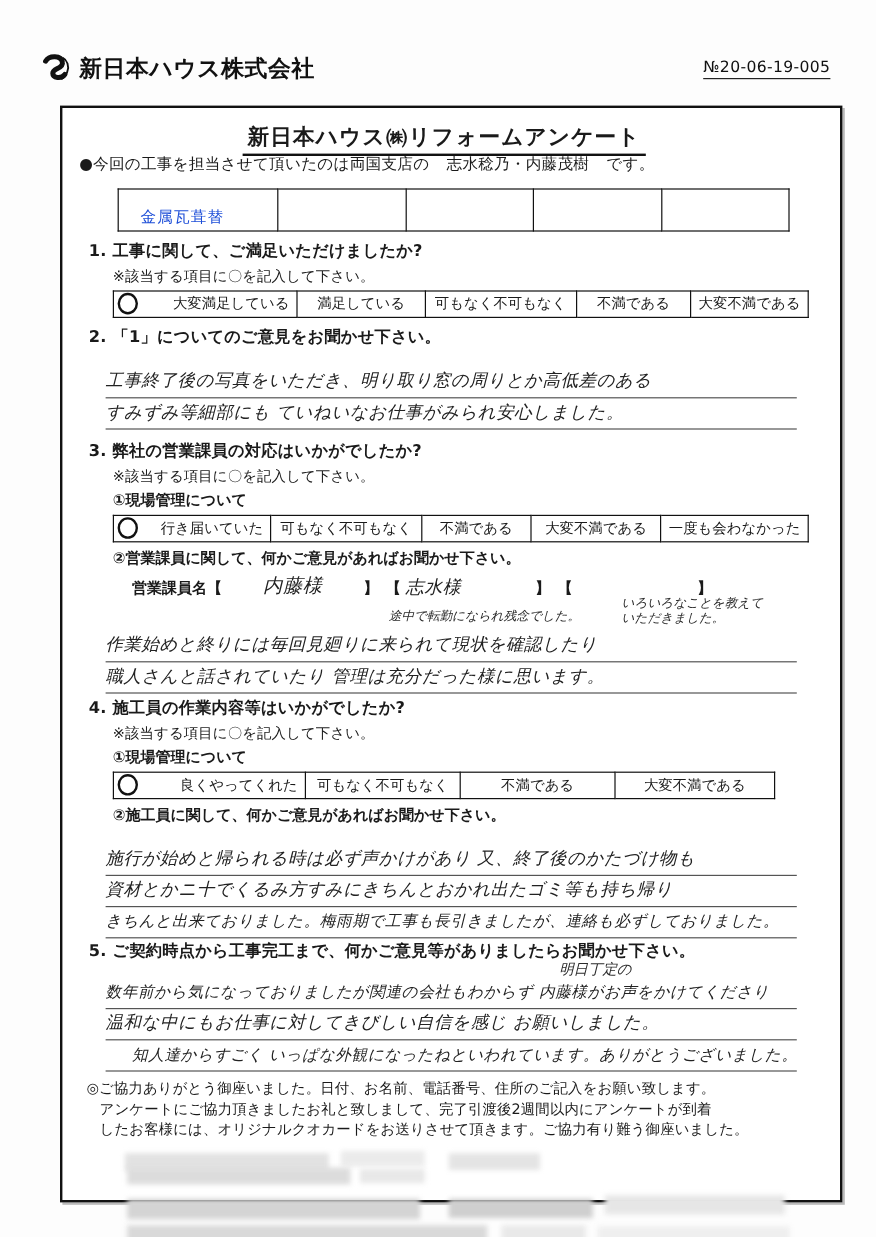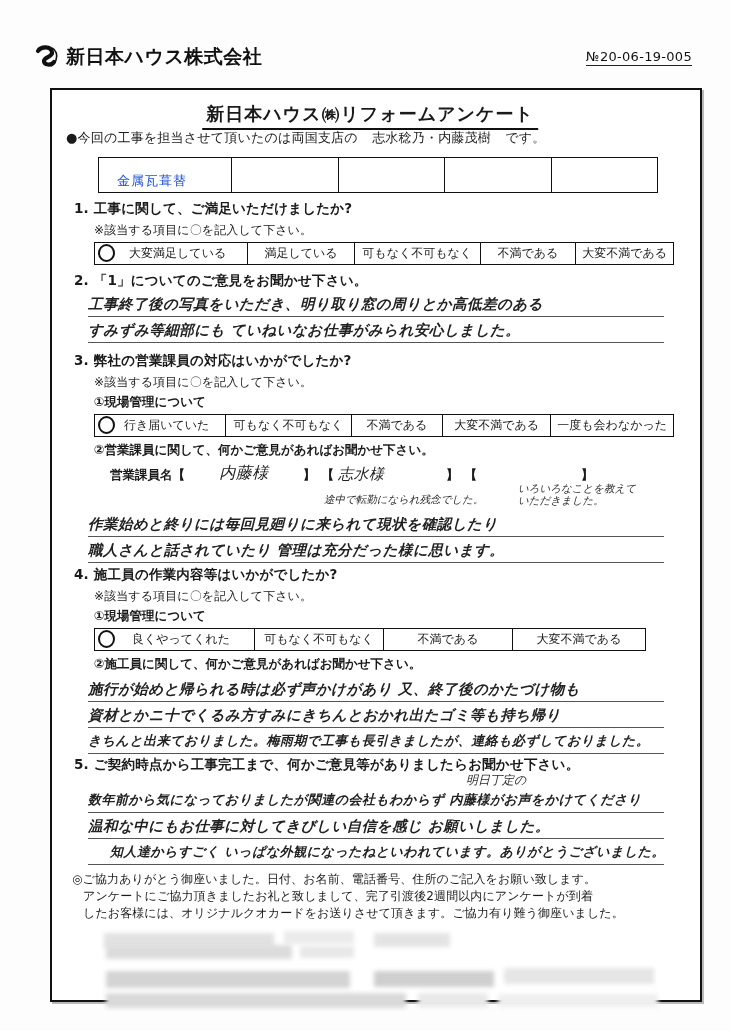--- a/index.html
+++ b/index.html
@@ -43,30 +43,30 @@
 
   
   .q{font-size:13.5px;font-weight:700;margin:7px 0 0 8px;letter-spacing:0.2px;}
   .note{font-size:12px;margin:4px 0 3px 28px;letter-spacing:0.1px;}
   .sub{font-size:12.5px;font-weight:700;margin:3px 0 3px 28px;}
 
   
   .opts{border-collapse:collapse;margin-left:28px;}
   .opts td{border:1px solid #111;height:21px;font-size:12px;text-align:center;
            padding:0 6px;white-space:nowrap;position:relative;}
-  .opts td.sel{text-align:center;padding-left:19px;}
+  .opts td.sel{text-align:right;padding-left:19px;}
   .circle-mark{position:absolute;left:3px;top:50%;transform:translateY(-50%);
                width:13px;height:14px;border:2.4px solid #111;border-radius:50%;}
 
   
   .hw{font-family:"DejaVu Serif","Liberation Serif",serif;
       color:#222;letter-spacing:0.5px;}
   .hw-line{border-bottom:1px solid #555;height:25px;line-height:25px;
            font-size:14.5px;overflow:hidden;white-space:nowrap;}
-  .hw-block{margin:1px 0 0 22px;width:576px;font-weight:bold;}
+  .hw-block{margin:16px 0 0 22px;width:576px;}
   .hw-ital{font-style:italic;}
 
   
   .namerow{display:flex;align-items:flex-end;margin:4px 0 0 44px;font-size:12.5px;
            font-weight:700;}
   .brk{display:inline-block;}
   .namefill{display:inline-block;min-width:118px;font-weight:400;font-size:16px;
             font-style:italic;text-align:center;}
   .namefill2{display:inline-block;min-width:108px;font-weight:400;font-size:15px;
              font-style:italic;text-align:left;padding-left:4px;}

